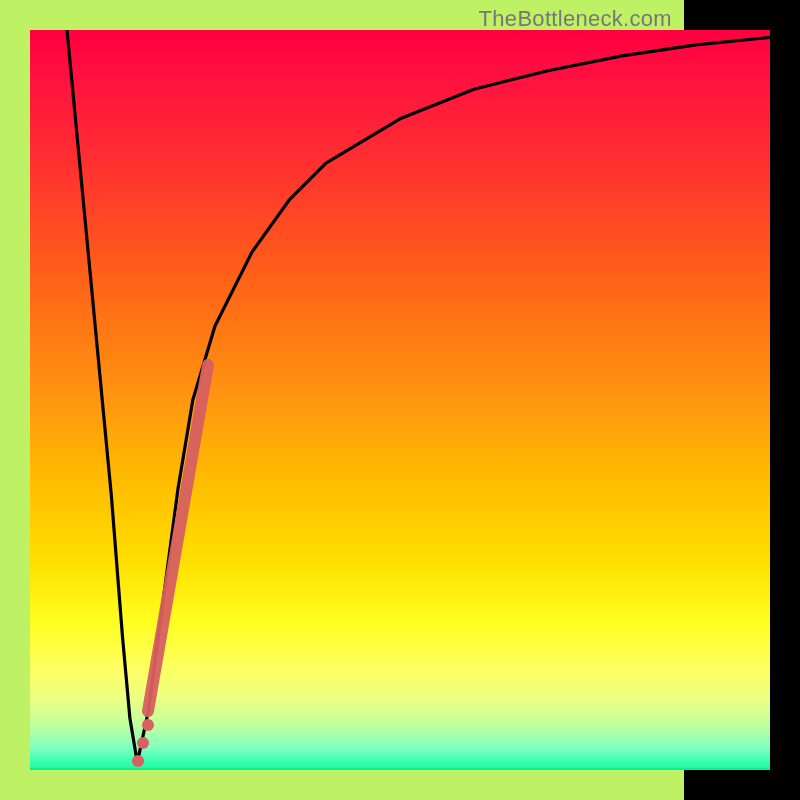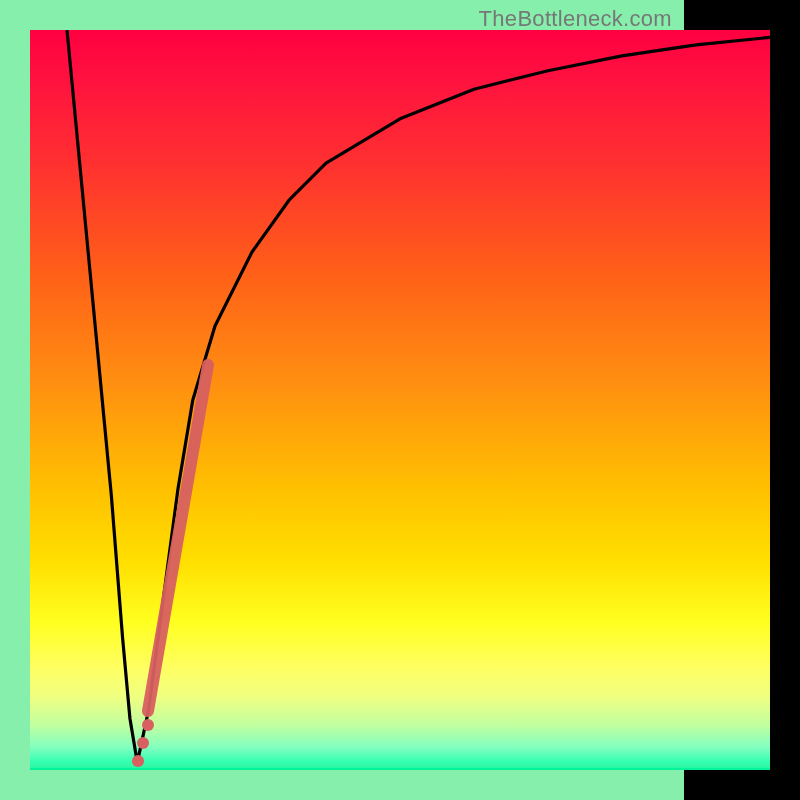--- a/index.html
+++ b/index.html
@@ -9,21 +9,21 @@
     height: 800px;
     background: #000;
     font-family: Arial, Helvetica, sans-serif;
   }
   .frame {
     position: absolute;
     top: 0;
     left: 0;
     width: 684px;
     height: 800px;
-    background: #86efac;
+    background: #bef264;
   }
   .plot {
     position: absolute;
     top: 30px;
     left: 30px;
     width: 740px;
     height: 740px;
     overflow: hidden;
   }
   .gradient {

